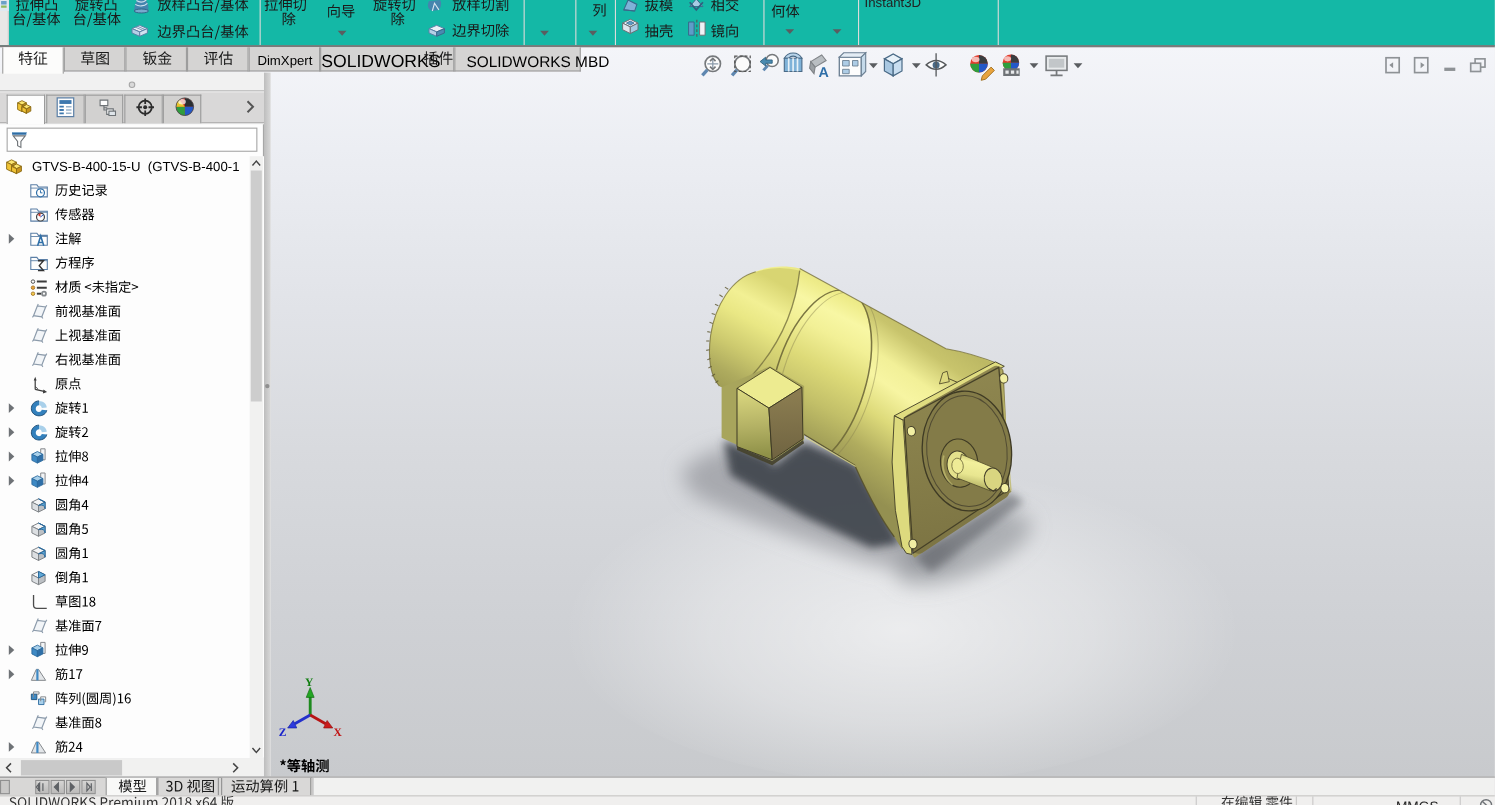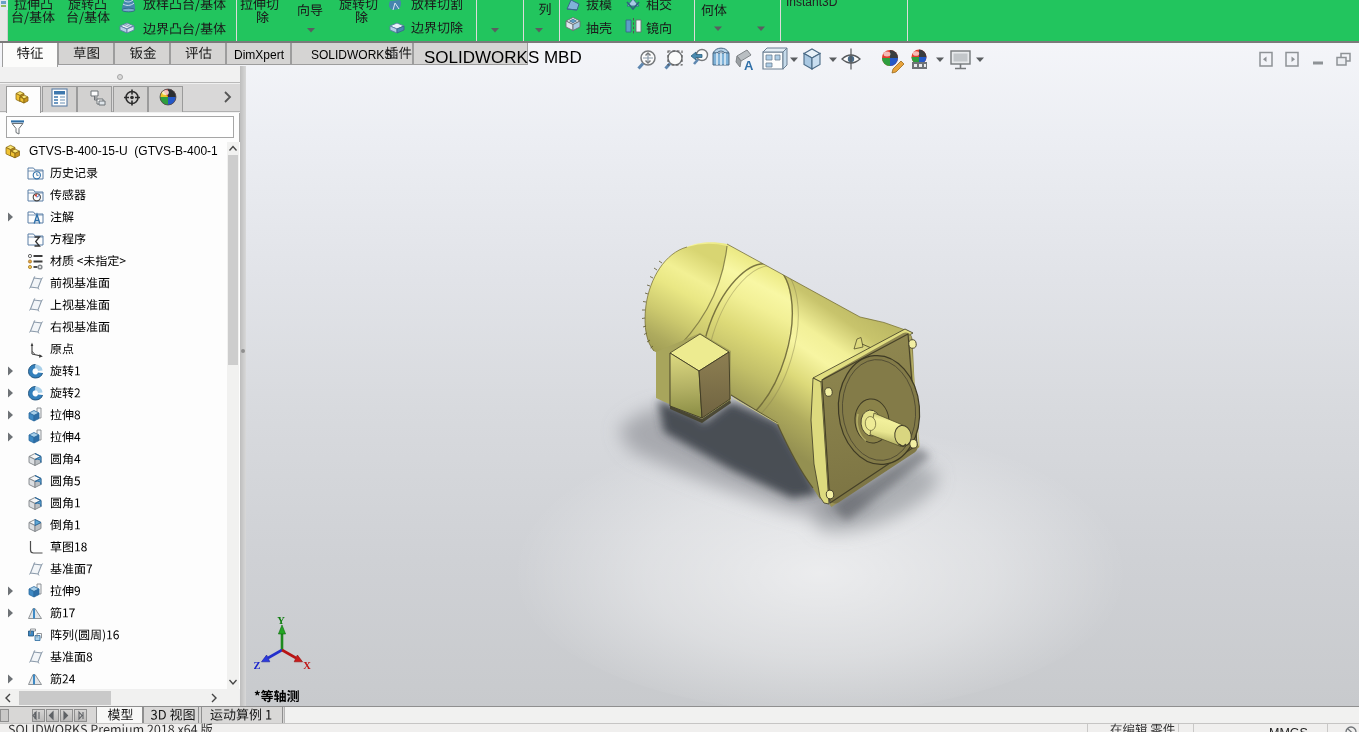--- a/index.html
+++ b/index.html
@@ -1,18 +1,18 @@
 <!DOCTYPE html>
 <html><head><meta charset="utf-8">
 <style>
 html,body{margin:0;padding:0;width:1359px;height:732px;overflow:hidden;
   font-family:"Liberation Sans",sans-serif;position:relative;background:#f0efee;}
 *{box-sizing:border-box}
 .abs{position:absolute}
-#ribbon{left:0;top:0;width:1359px;height:43px;background:#22c55e;}
+#ribbon{left:0;top:0;width:1359px;height:43px;background:#14b8a6;}
 #ribbon .sep{position:absolute;top:0;width:1px;height:41px;background:#dcdbda}
 #ribbonline{left:0;top:41px;width:1359px;height:2px;background:#7a7a7a;z-index:5}
 #leftstrip{left:0;top:0;width:8px;height:41px;background:#e8e7e6;border-right:1px solid #cfcecd}
 .cmtab{position:absolute;top:43px;height:22px;background:#d5d4d3;border:1px solid #9d9d9d;border-top:none;z-index:6}
 .cmtab.act{background:#fcfcfb;border-bottom:none;height:24px;z-index:7}
 .ltext{position:absolute;white-space:pre;color:#000000}
 #viewport{left:0;top:42px;width:1359px;height:664px;
   background:linear-gradient(180deg,#f4f5f9 0%,#eceef3 14%,#e2e4e9 34%,#d8dade 55%,#cfd1d5 78%,#c8cacd 100%);}
 #vpglow{left:510px;top:380px;width:620px;height:290px;border-radius:50%;
   background:radial-gradient(ellipse at 50% 52%,rgba(255,255,255,0.6) 0%,rgba(255,255,255,0.32) 40%,rgba(255,255,255,0) 70%);}
@@ -296,22 +296,22 @@
 </div>
 
 <div class="cmtab act" style="left:2px;width:56px"></div>
 <div class="cmtab" style="left:58px;width:56px"></div>
 <div class="cmtab" style="left:114px;width:56px"></div>
 <div class="cmtab" style="left:170px;width:56px"></div>
 <div class="cmtab" style="left:226px;width:65px"></div>
 <div class="cmtab" style="left:291px;width:122px"></div>
 <div class="cmtab" style="left:413px;width:115px"></div>
 <div class="ltext" style="left:234px;top:47.5px;font-size:12px;z-index:8">DimXpert</div>
-<div class="ltext" style="left:311px;top:47.5px;font-size:12px;z-index:8">SOLIDWORKS</div>
-<div class="ltext" style="left:424px;top:48px;font-size:17px;z-index:8">SOLIDWORKS MBD</div>
+<div class="ltext" style="left:292px;top:47.5px;font-size:16px;z-index:8">SOLIDWORKS</div>
+<div class="ltext" style="left:424px;top:48px;font-size:14px;z-index:8">SOLIDWORKS MBD</div>
 
 <svg width="1359" height="42" viewBox="0 0 1359 42" style="position:absolute;left:0;top:0;z-index:6">
 <g transform="translate(120,-4)">
  <path d="M2,14 C2,6 6,2 9,2 C12,2 15,6 15,12 C15,14 13,15.5 8,15.5 C4,15.5 2,15 2,14 Z" fill="#4585ae"></path>
  <path d="M3,8 C6,10 11,10 14,7 M4,4.5 C7,6.5 10,6.5 13,4" fill="none" stroke="#cfe2ef" stroke-width="1"></path>
  <ellipse cx="8.5" cy="14" rx="6.5" ry="1.8" fill="#77aacd" stroke="#2a5f80" stroke-width="0.8"></ellipse>
 </g>
 <g transform="translate(118,20)">
  <path d="M2,6 L9,3 L16,6 L9,9 Z" fill="#eaf1f7" stroke="#5b7fa6" stroke-width="0.9"></path>
  <path d="M2,6 v4 L9,13 v-4 Z" fill="#b5cfe6" stroke="#5b7fa6" stroke-width="0.9"></path>

